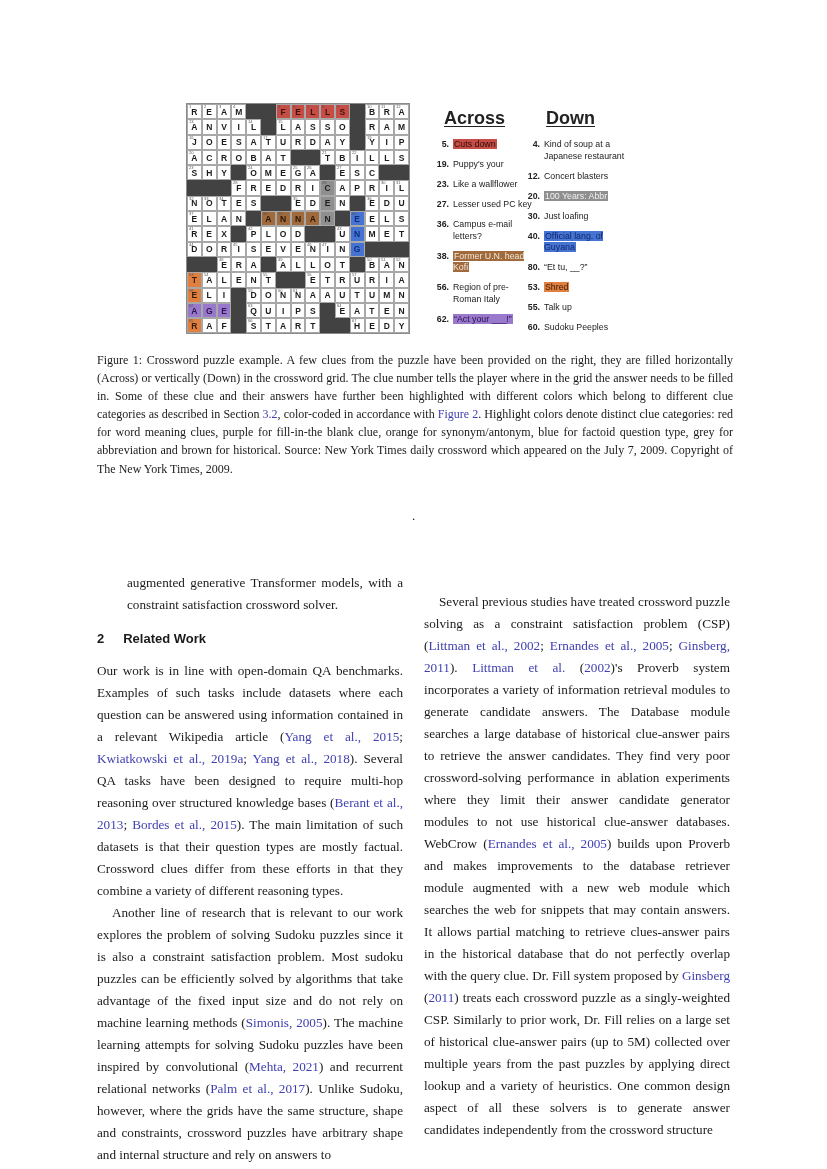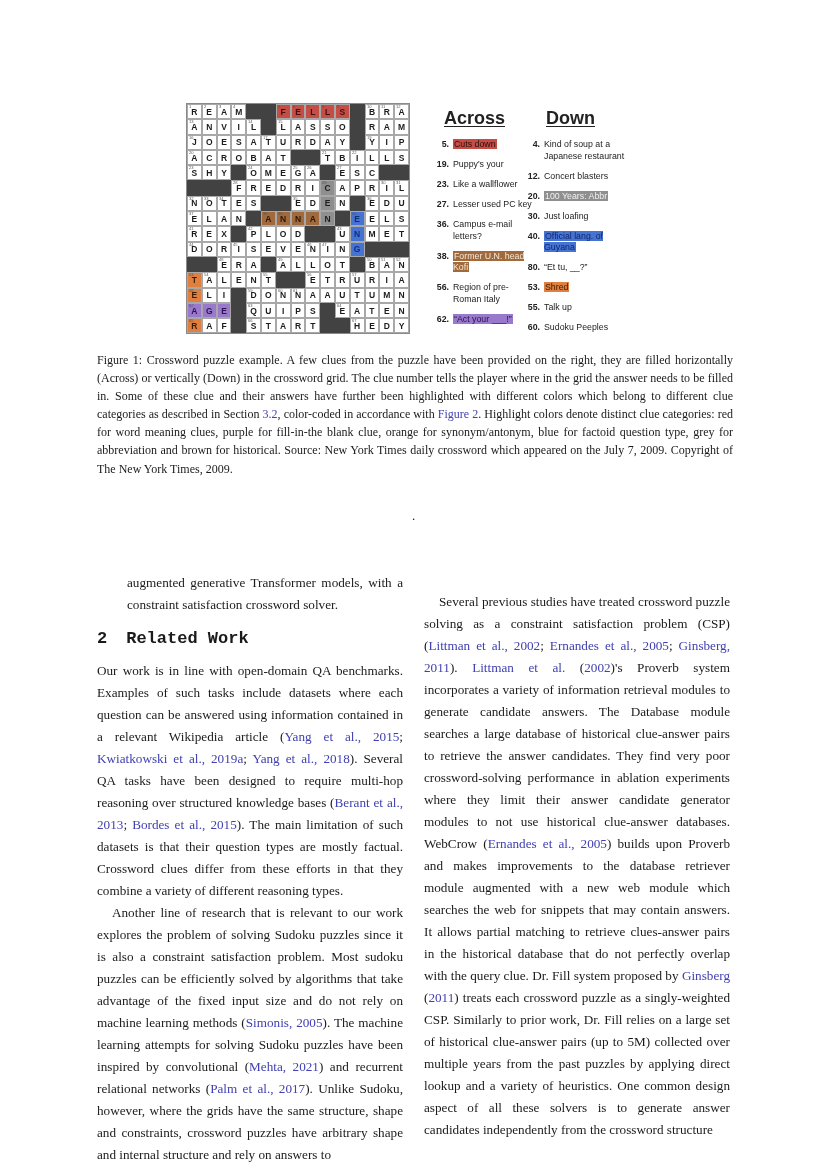--- a/index.html
+++ b/index.html
@@ -43,21 +43,21 @@
 
   
   #caption{position:absolute;left:97px;top:351px;width:636px;font-size:12px;
            line-height:18.1px;text-align:justify;}
   #stray-dot{position:absolute;left:0;right:0;top:508px;text-align:center;font-size:13px;}
   .col{position:absolute;top:572px;width:306px;font-size:13.2px;line-height:22px;
        text-align:justify;}
   #col-left{left:97px;} #col-right{left:424px;}
   .cont-indent{padding-left:30px;}
   .para{margin:0;} .para.indent{text-indent:15px;}
-  .heading{font-size:17px;font-weight:bold;margin:12px 0 10px 0;font-family:Liberation Mono, monospace;}
+  .heading{font-size:13px;font-weight:bold;margin:12px 0 10px 0;font-family:Liberation Sans, sans-serif;}
   .heading .ht{margin-left:19px;}
   .cite{color:#4040b2;}
 </style>
 </head>
 <body>
 
 <div id="page">
 
   <div id="xw-grid">
       <div class="xc"><span class="xnum">1</span>R</div>

